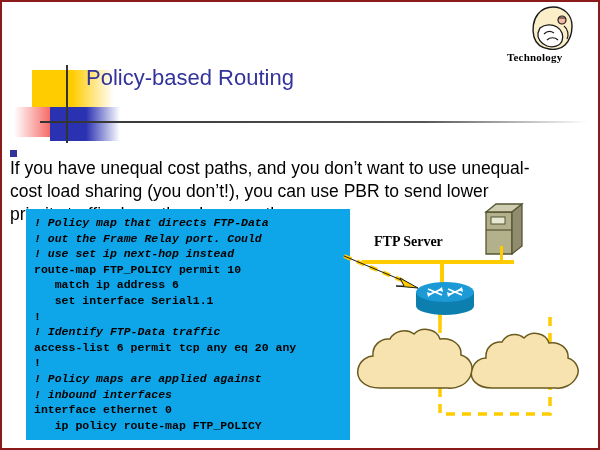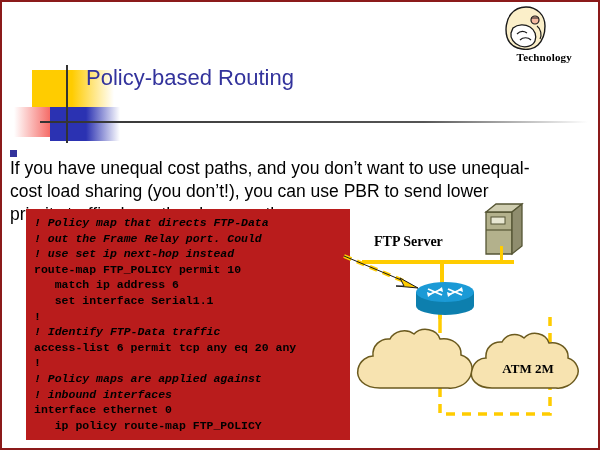--- a/index.html
+++ b/index.html
@@ -17,24 +17,24 @@
     background: #ffffff;
     overflow: hidden;
     box-sizing: border-box;
     border: 2px solid #8b1a1a;
   }
 
   
   .logo-wrap {
     position: absolute;
     top: 2px;
-    left: 478px;
+    left: 505px;
     width: 92px;
     height: 66px;
-    text-align: right;
+    text-align: left;
   }
   .logo-mark {
     width: 58px;
     height: 48px;
     margin: 0 auto;
     display: block;
   }
   .logo-text {
     font-family: "Liberation Serif", serif;
     font-size: 11px;
@@ -124,21 +124,21 @@
     width: 530px;
   }
 
   
   .code-block {
     position: absolute;
     left: 24px;
     top: 207px;
     width: 324px;
     height: 231px;
-    background: #b91c1c;
+    background: #0ea5e9;
     padding: 6px 0 0 8px;
     box-sizing: border-box;
     font-family: "Liberation Mono", "DejaVu Sans Mono", monospace;
     font-size: 11.5px;
     line-height: 15.6px;
     color: #000000;
     white-space: pre;
     font-weight: bold;
   }
   .code-block .c { font-style: italic; }
@@ -281,21 +281,20 @@
       </g>
     </svg>
 
     <svg class="cloud-fr" width="126" height="82" viewBox="0 0 126 82">
       <path d="M28 64 C12 64 4 55 6 45 C8 36 16 32 21 32 C20 22 28 14 38 15 C42 7 54 4 62 10 C70 2 85 5 88 15 C100 13 110 21 109 31 C119 34 123 44 118 53 C114 61 104 65 96 64 Z" fill="#f7e3b0" stroke="#6b5a1e" stroke-width="1.5"></path>
     </svg>
 
     <svg class="cloud-atm" width="118" height="76" viewBox="0 0 118 76">
       <path d="M26 60 C11 60 3 51 6 42 C8 33 15 30 20 30 C19 20 27 13 36 14 C40 6 51 4 58 10 C66 2 80 5 83 15 C94 13 103 21 102 30 C111 33 115 43 110 50 C106 57 97 61 90 60 Z" fill="#f7e3b0" stroke="#6b5a1e" stroke-width="1.5"></path>
     </svg>
-    <div class="cloud-label label-atm">ATM 2M</div>
 
     <svg class="arrow-svg" width="90" height="50" viewBox="0 0 90 50">
       <path d="M2 6 L64 32" fill="none" stroke="#ffcc00" stroke-width="4" stroke-dasharray="8,6"></path>
       <path d="M2 6 L64 32" fill="none" stroke="#1a1a1a" stroke-width="1"></path>
       <polygon points="76,38 58,28 62,36 54,36" fill="#ffcc00" stroke="#1a1a1a" stroke-width="1"></polygon>
     </svg>
   </div>
 
 </div>
 

